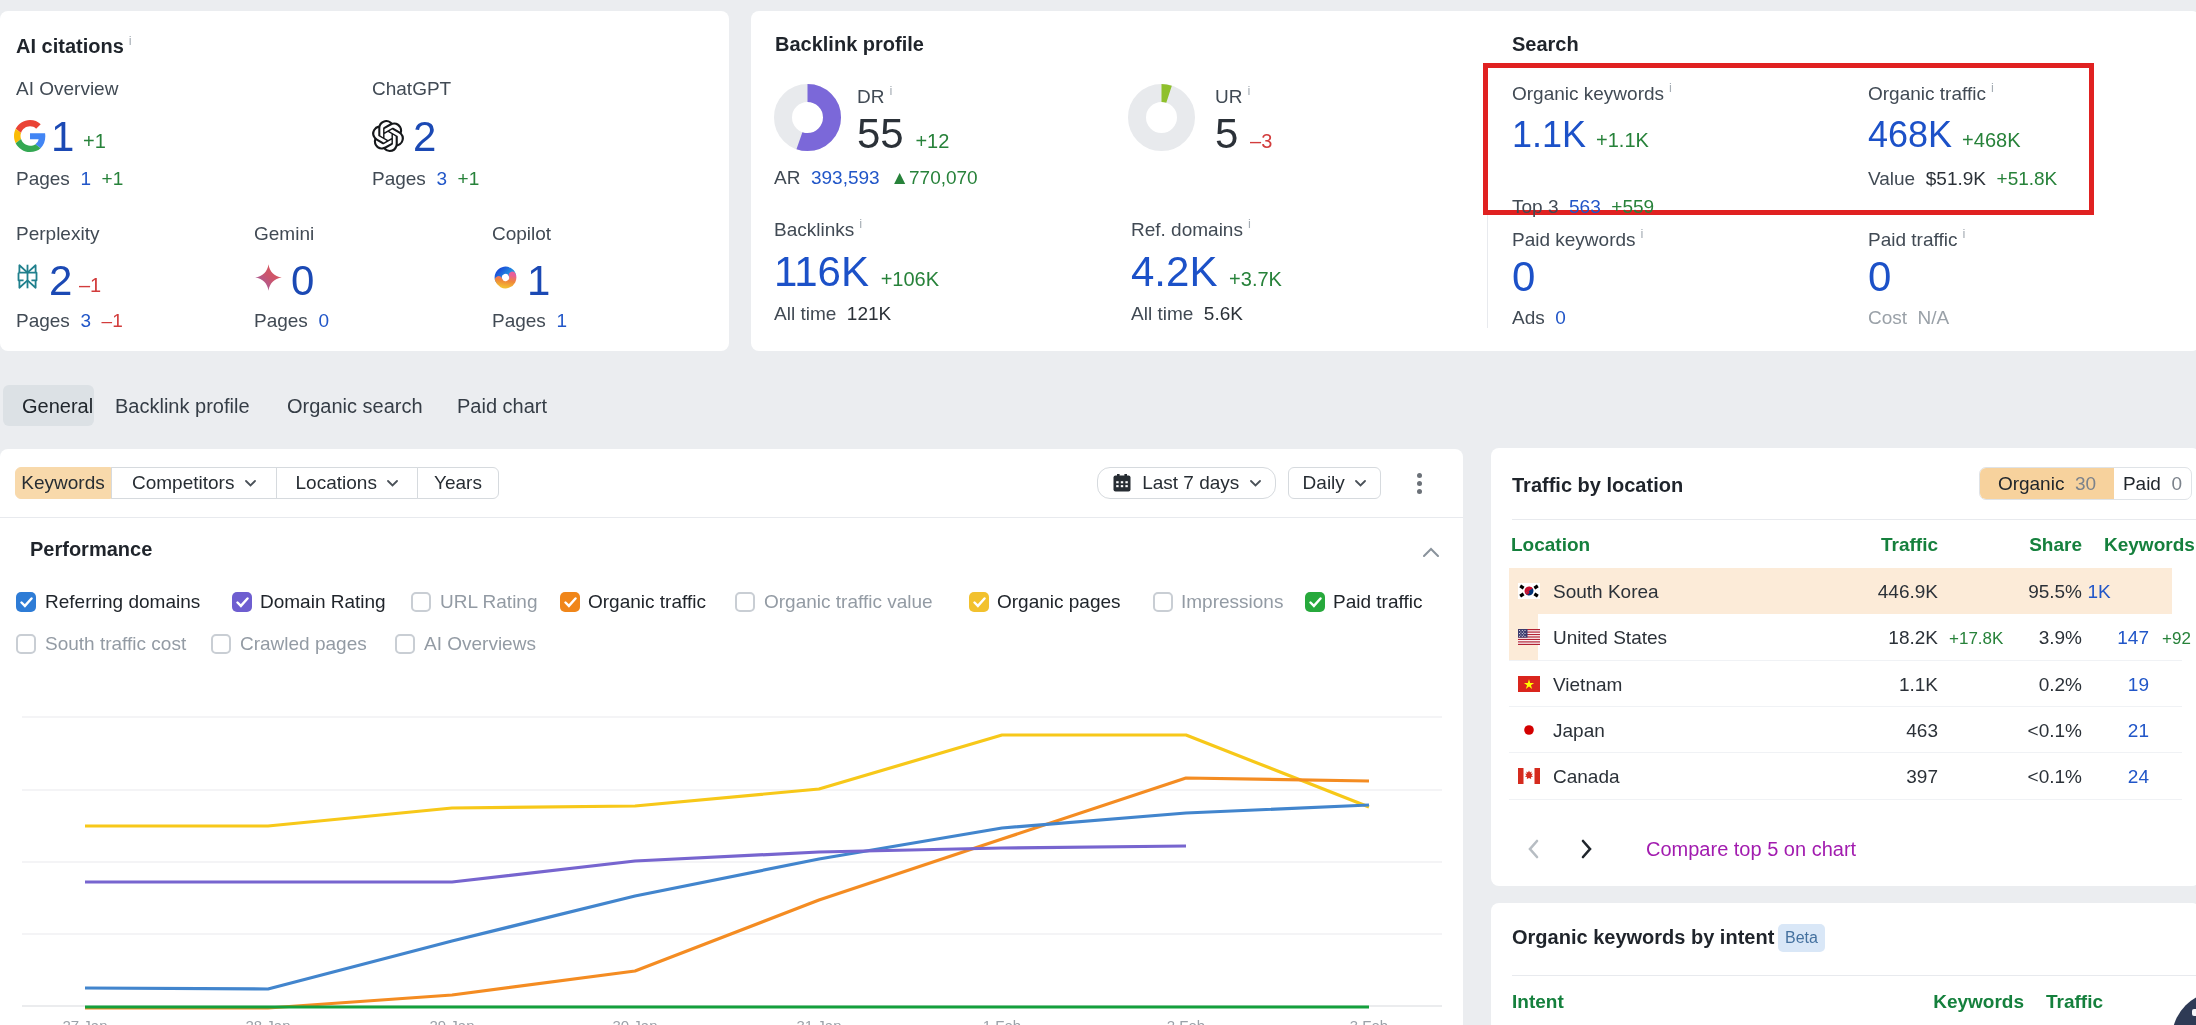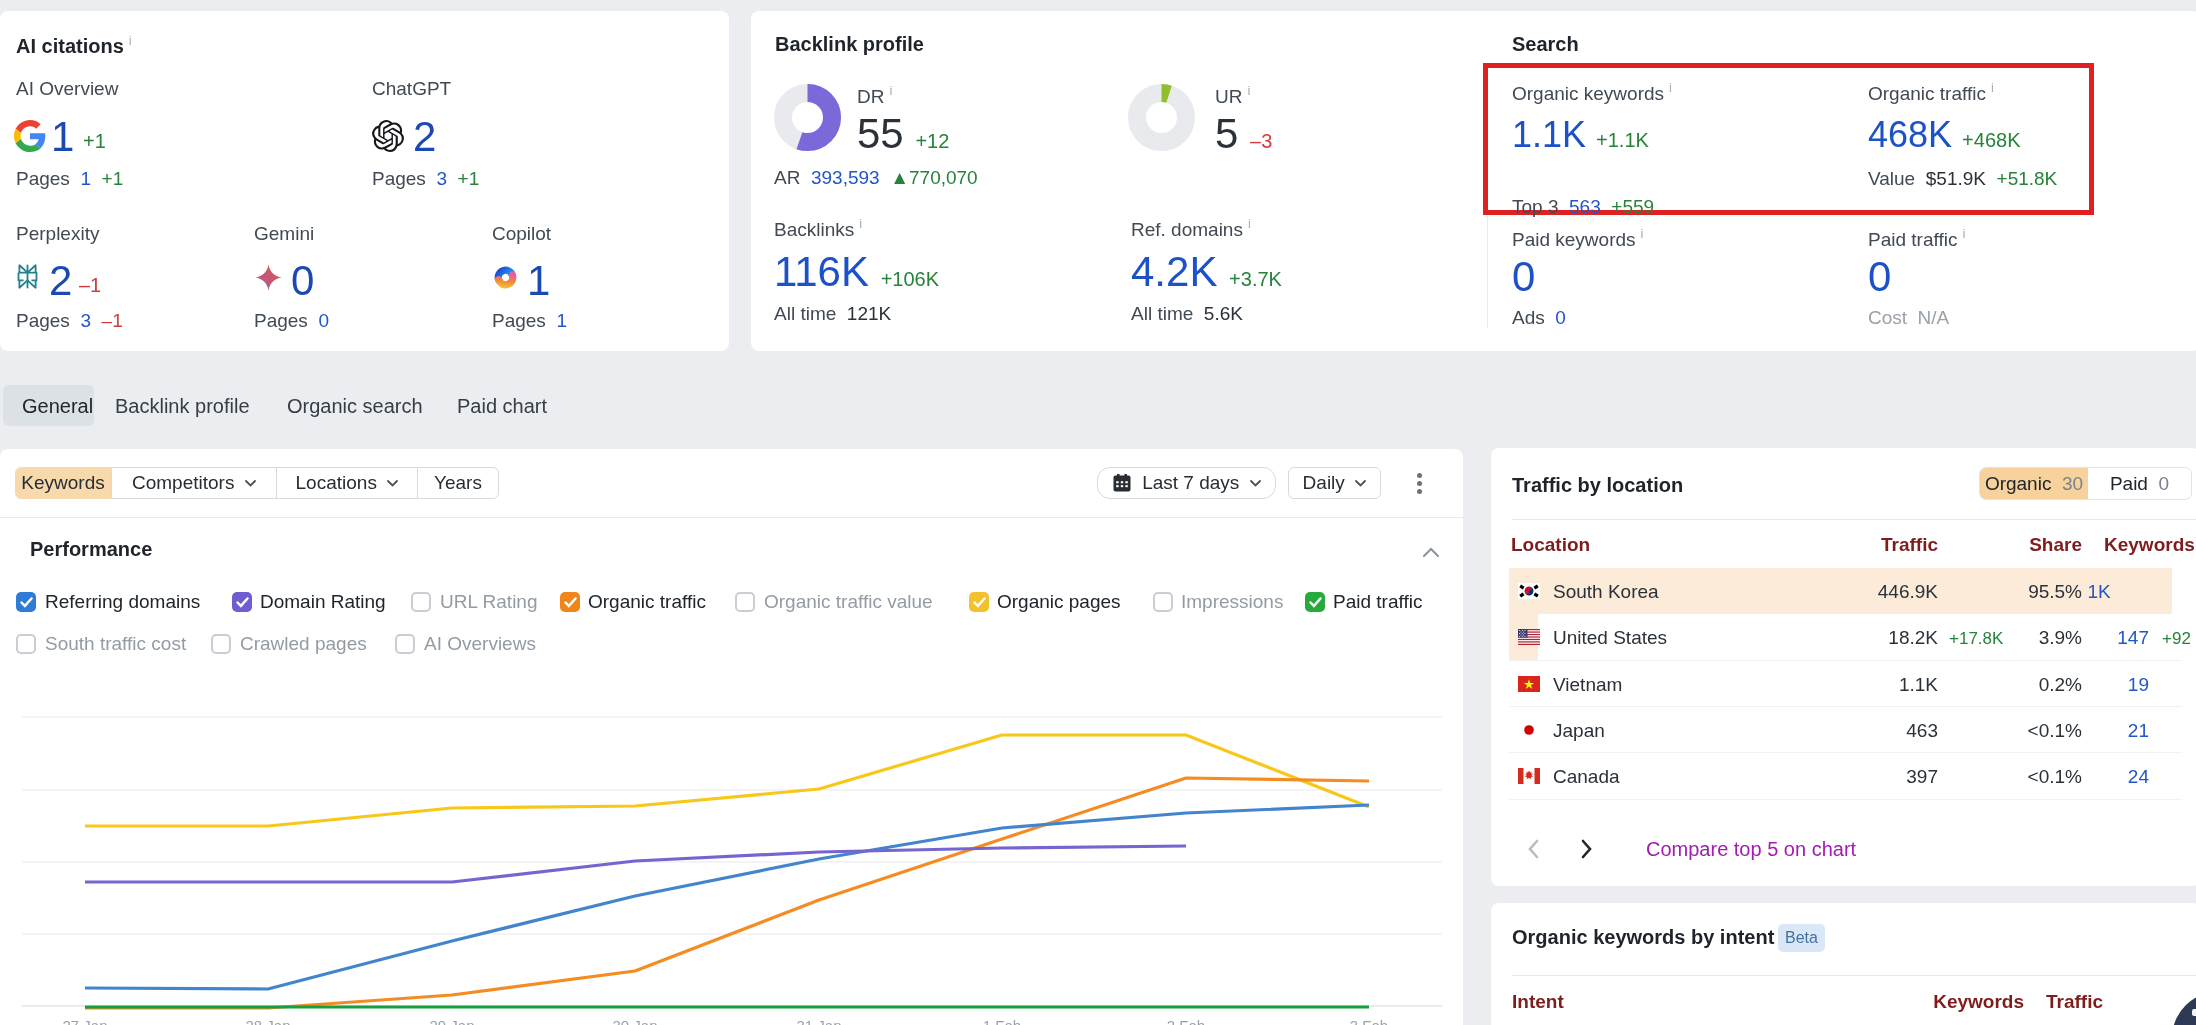--- a/index.html
+++ b/index.html
@@ -18,21 +18,21 @@
   .gry { color:#9aa1a8; }
   .dk  { color:#2b3138; }
   .cb { position:absolute; width:20px; height:20px; border-radius:5px; }
   .cb.on  { display:flex; align-items:center; justify-content:center; }
   .cb.off { background:#fff; border:2px solid #c9ced4; }
   .cblbl { position:absolute; font-size:19px; line-height:20px; }
   .cblbl.on { color:#20252b; }
   .cblbl.off{ color:#939ba4; }
   .btn { position:absolute; height:32px; background:#fff; border:1px solid #d6dade; border-radius:6px;
          display:flex; align-items:center; justify-content:center; font-size:19px; color:#272d33; }
-  .thead { font-size:19px; font-weight:bold; color:#7f1d1d; }
+  .thead { font-size:19px; font-weight:bold; color:#15803d; }
   .tcell { font-size:19px; color:#2b3138; }
 </style>
 </head>
 <body>
 <div id="page">
 
   <div class="card" style="left:0; top:11px; width:729px; height:340px;">
     <div class="abs ttl" style="left:16px; top:22px;">AI citations<span class="sup-i">i</span></div>
 
     <div class="abs lbl" style="left:16px; top:67px;">AI Overview</div>
@@ -262,21 +262,21 @@
           <text x="1002" y="381">1 Feb</text>
         <text x="1186" y="381">2 Feb</text>
           <text x="1369" y="381">3 Feb</text>
       </g>
     </svg>
   </div>
 
   <div class="card" style="left:1491px; top:448px; width:709px; height:438px;">
     <div class="abs ttl" style="left:21px; top:26px;">Traffic by location</div>
     <div class="abs" style="left:488px; top:19px; width:213px; height:33px; border:1px solid #dfe3e7; border-radius:7px; display:flex; overflow:hidden;">
-      <div style="width:108px; background:#f7d29d; display:flex; align-items:center; justify-content:center; font-size:19px; color:#20262c;">Organic&nbsp;&nbsp;<span style="color:#7b828b;">30</span></div>
+      <div style="width:134px; background:#f7d29d; display:flex; align-items:center; justify-content:center; font-size:19px; color:#20262c;">Organic&nbsp;&nbsp;<span style="color:#7b828b;">30</span></div>
       <div style="flex:1; display:flex; align-items:center; justify-content:center; font-size:19px; color:#20262c;">Paid&nbsp;&nbsp;<span style="color:#7b828b;">0</span></div>
     </div>
     <div class="abs" style="left:21px; top:71px; width:688px; height:1px; background:#e8eaee;"></div>
     <div class="abs thead" style="left:20px; top:86px;">Location</div>
     <div class="abs thead" style="left:347px; top:86px; width:100px; text-align:right;">Traffic</div>
     <div class="abs thead" style="left:491px; top:86px; width:100px; text-align:right;">Share</div>
     <div class="abs thead" style="left:613px; top:86px;">Keywords</div>
     <div class="abs" style="left:18px; top:120px; width:663px; height:46px; background:#fcebd8;"></div>
     <div class="abs" style="left:18px; top:166px; width:29px; height:47px; background:#fcebd8;"></div>
     <div class="abs" style="left:18px; top:212px; width:673px; height:1px; background:#f0f2f5;"></div>

